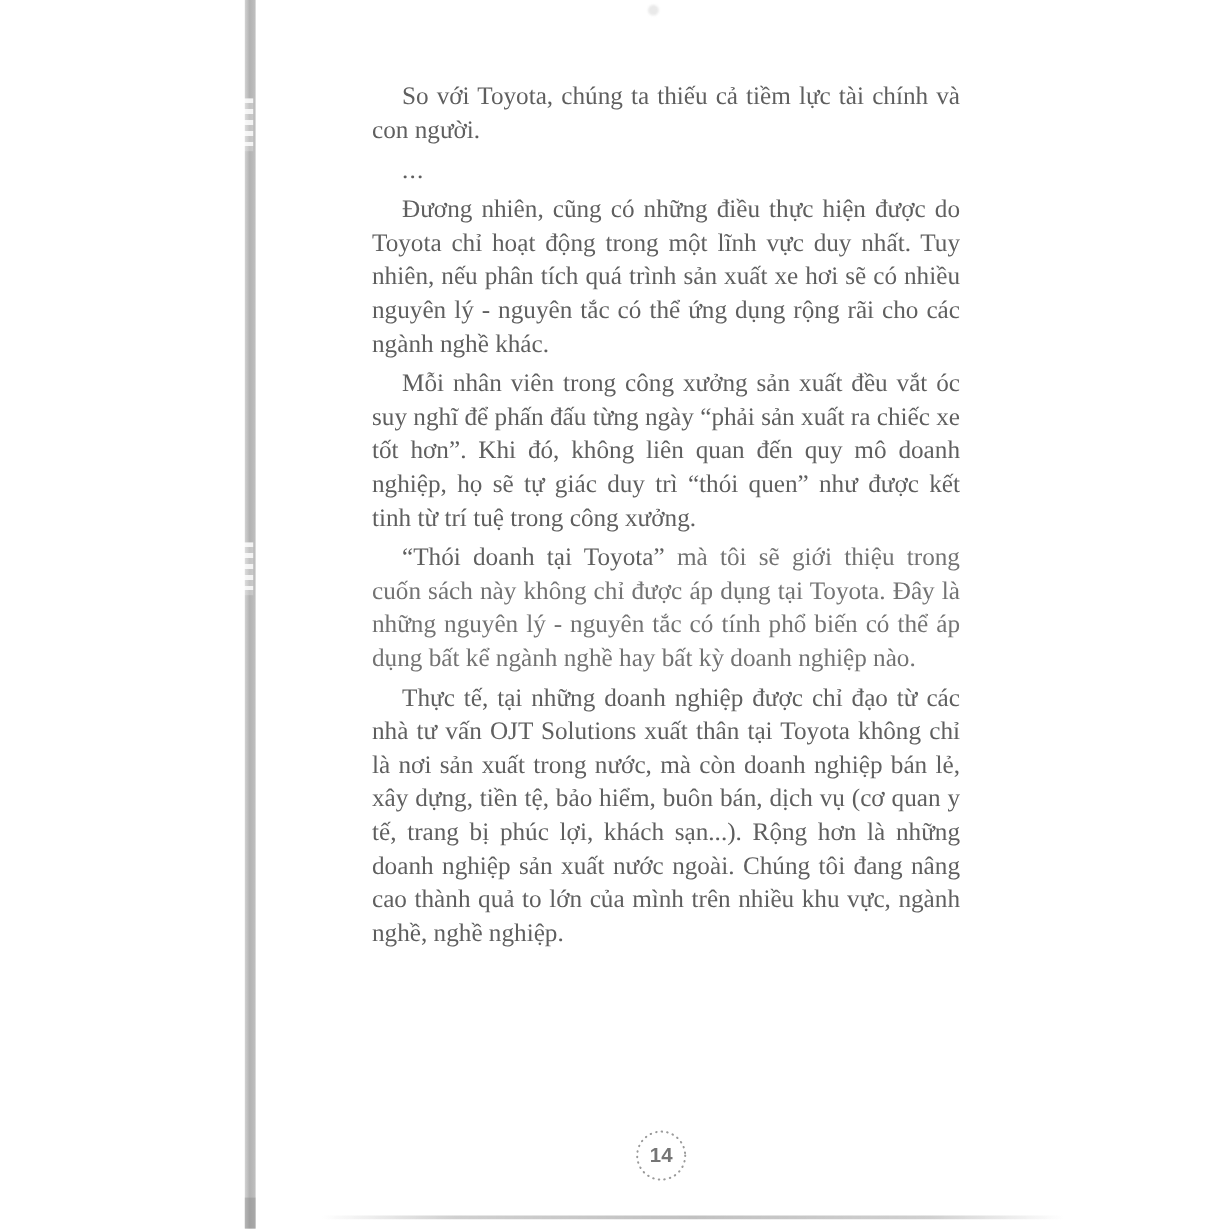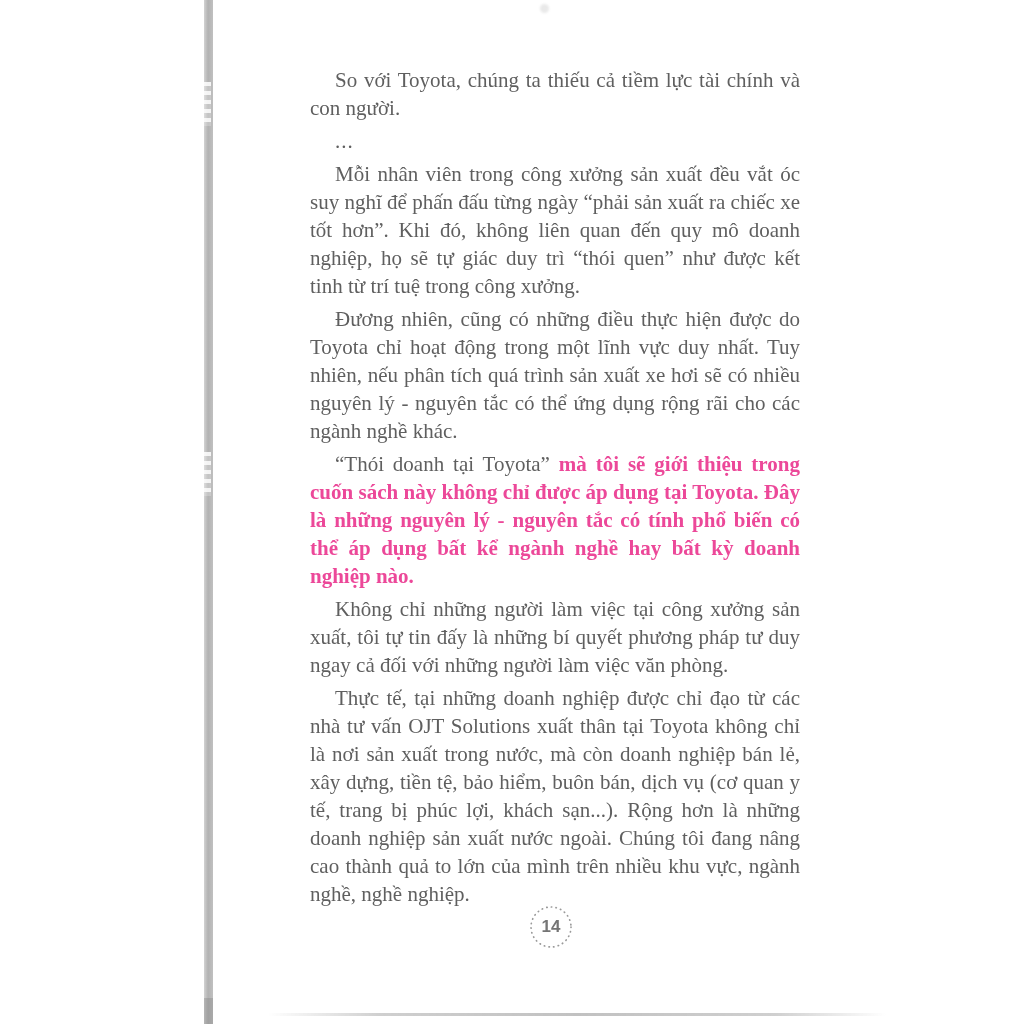--- a/index.html
+++ b/index.html
@@ -55,30 +55,30 @@
     color: #5f5f5f;
     font-size: 21px;
     line-height: 28px;
     text-align: justify;
   }
   .text-block p {
     margin: 0 0 5px 0;
     text-indent: 25px;
   }
   .text-block p .bold-run {
-    font-weight: bold;
-    color: #ec4899;
+    font-weight: normal;
+    color: #737373;
   }
   .ellipsis-line { letter-spacing: 1px; }
 
   
   .page-number-badge {
     position: absolute;
     left: 528px;
-    top: 904px;
+    top: 940px;
     width: 46px;
     height: 46px;
   }
   .page-number-badge svg { position: absolute; left: 0; top: 0; }
   .page-number-badge .num {
     position: absolute;
     left: 0; top: 0;
     width: 46px; height: 46px;
     display: flex;
     align-items: center;
@@ -127,24 +127,23 @@
     <div class="darken-bottom"></div>
   </div>
   <div class="perforation top"></div>
   <div class="perforation middle"></div>
 
   <div class="scan-artifact"></div>
 
   <div class="text-block">
     <p>So với Toyota, chúng ta thiếu cả tiềm lực tài chính và con người.</p>
     <p class="ellipsis-line">...</p>
+    <p>Đương nhiên, cũng có những điều thực hiện được do Toyota chỉ hoạt động trong một lĩnh vực duy nhất. Tuy nhiên, nếu phân tích quá trình sản xuất xe hơi sẽ có nhiều nguyên lý - nguyên tắc có thể ứng dụng rộng rãi cho các ngành nghề khác.</p>
     <p>Mỗi nhân viên trong công xưởng sản xuất đều vắt óc suy nghĩ để phấn đấu từng ngày “phải sản xuất ra chiếc xe tốt hơn”. Khi đó, không liên quan đến quy mô doanh nghiệp, họ sẽ tự giác duy trì “thói quen” như được kết tinh từ trí tuệ trong công xưởng.</p>
-    <p>Đương nhiên, cũng có những điều thực hiện được do Toyota chỉ hoạt động trong một lĩnh vực duy nhất. Tuy nhiên, nếu phân tích quá trình sản xuất xe hơi sẽ có nhiều nguyên lý - nguyên tắc có thể ứng dụng rộng rãi cho các ngành nghề khác.</p>
     <p><span>“Thói doanh tại Toyota” </span><span class="bold-run">mà tôi sẽ giới thiệu trong cuốn sách này không chỉ được áp dụng tại Toyota. Đây là những nguyên lý - nguyên tắc có tính phổ biến có thể áp dụng bất kể ngành nghề hay bất kỳ doanh nghiệp nào.</span></p>
-    <p>Không chỉ những người làm việc tại công xưởng sản xuất, tôi tự tin đấy là những bí quyết phương pháp tư duy ngay cả đối với những người làm việc văn phòng.</p>
     <p>Thực tế, tại những doanh nghiệp được chỉ đạo từ các nhà tư vấn OJT Solutions xuất thân tại Toyota không chỉ là nơi sản xuất trong nước, mà còn doanh nghiệp bán lẻ, xây dựng, tiền tệ, bảo hiểm, buôn bán, dịch vụ (cơ quan y tế, trang bị phúc lợi, khách sạn...). Rộng hơn là những doanh nghiệp sản xuất nước ngoài. Chúng tôi đang nâng cao thành quả to lớn của mình trên nhiều khu vực, ngành nghề, nghề nghiệp.</p>
   </div>
 
   <div class="page-number-badge">
     <svg width="46" height="46" viewBox="0 0 46 46">
       <circle cx="23" cy="23" r="20" fill="none" stroke="#9a9a9a" stroke-width="1.7" stroke-dasharray="0.4 4.3" stroke-linecap="round"></circle>
     </svg>
     <div class="num">14</div>
   </div>
 

